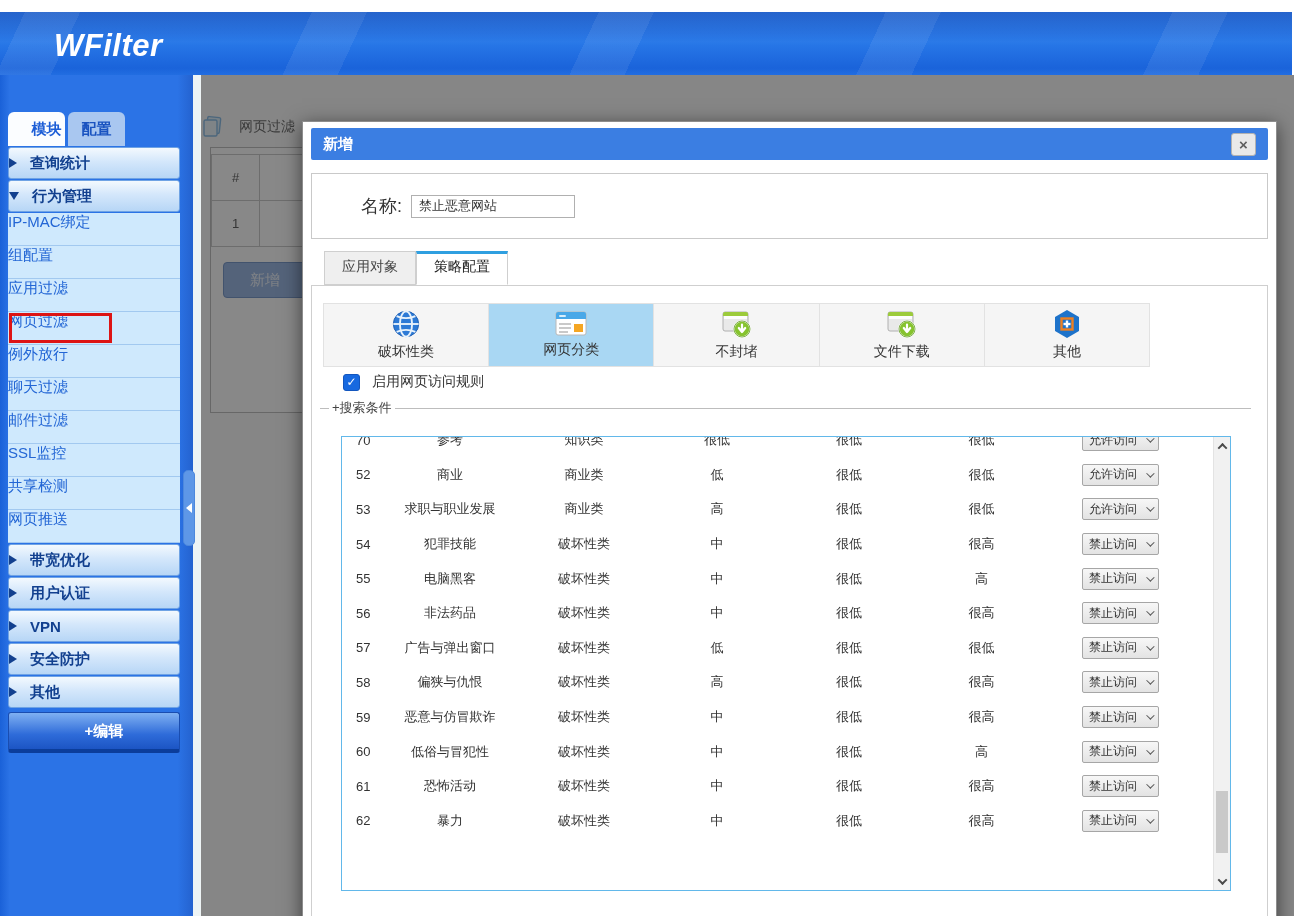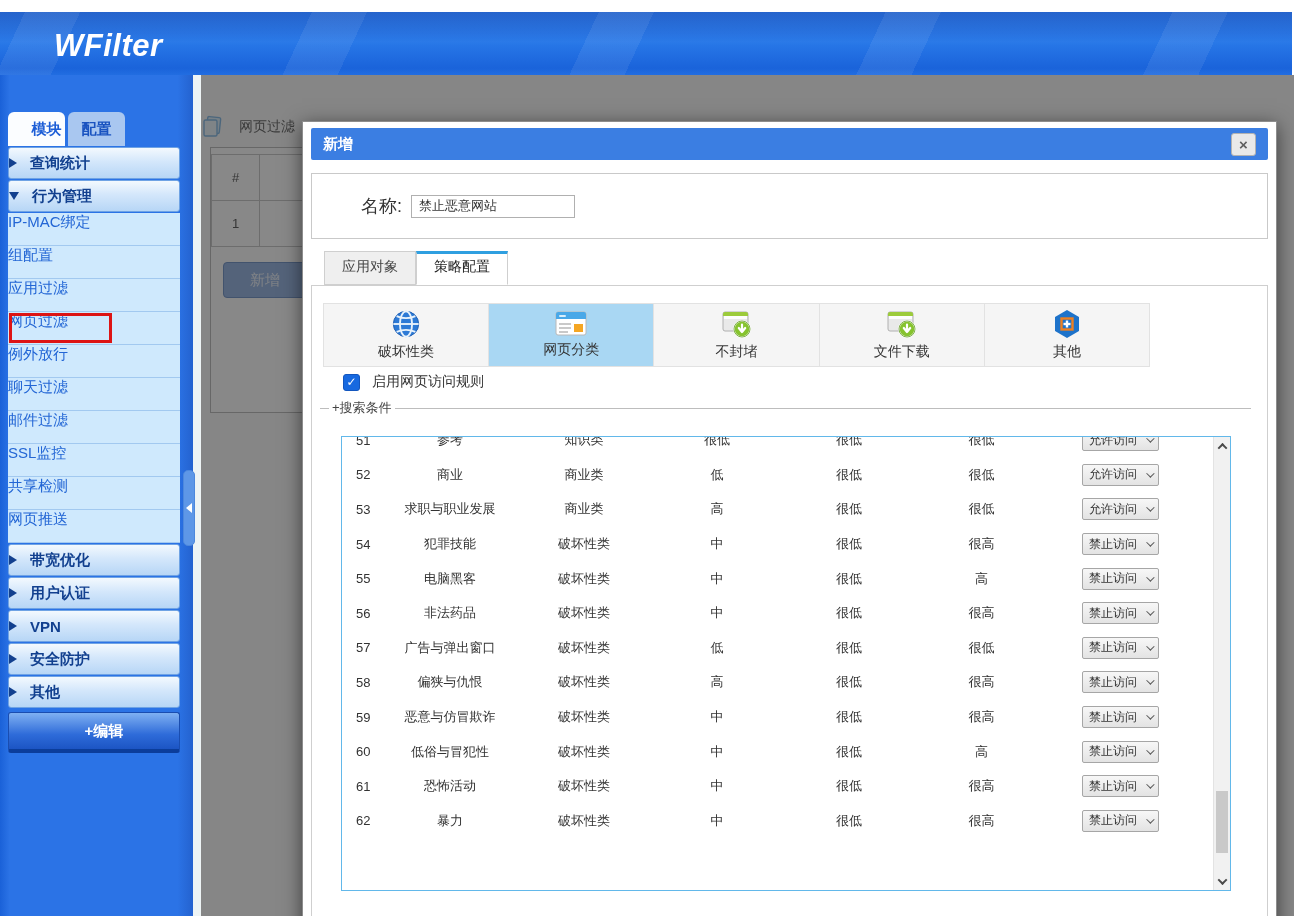--- a/index.html
+++ b/index.html
@@ -294,21 +294,21 @@
 
       <div class="legend-row">
         <span class="line short"></span>
         <span class="legend-text">+搜索条件</span>
         <span class="line long"></span>
       </div>
 
       <div class="table-box">
         <div class="rows" id="cat-rows">
             <div class="trow">
-              <div class="c0">51</div>
+              <div class="c0">70</div>
               <div class="cc">参考</div>
               <div class="cc">知识类</div>
               <div class="cc">很低</div>
               <div class="cc">很低</div>
               <div class="cc">很低</div>
               <div>
                 <div class="sel">
                   <span>允许访问</span>
                   <span class="chev-dn"></span>
                 </div>

